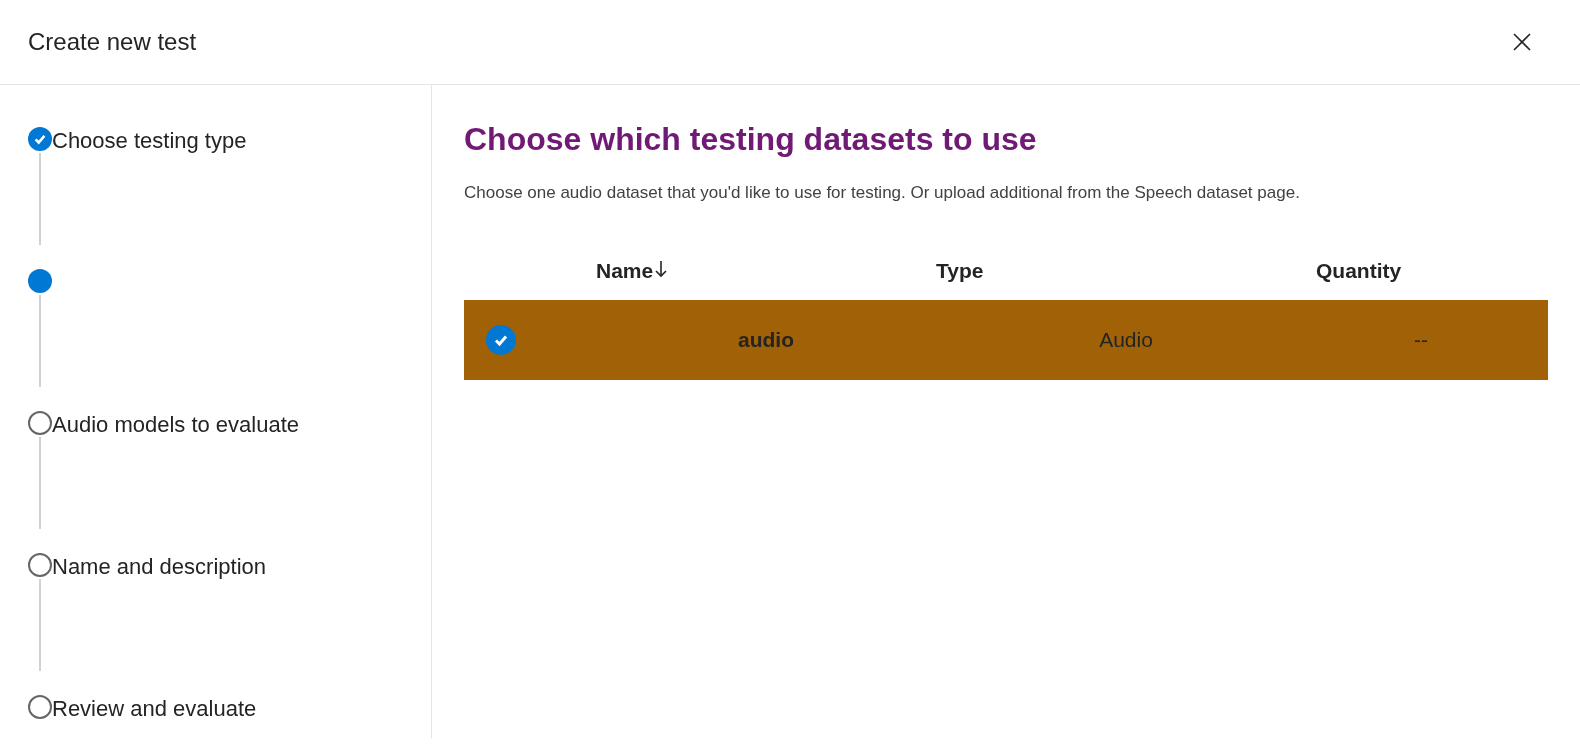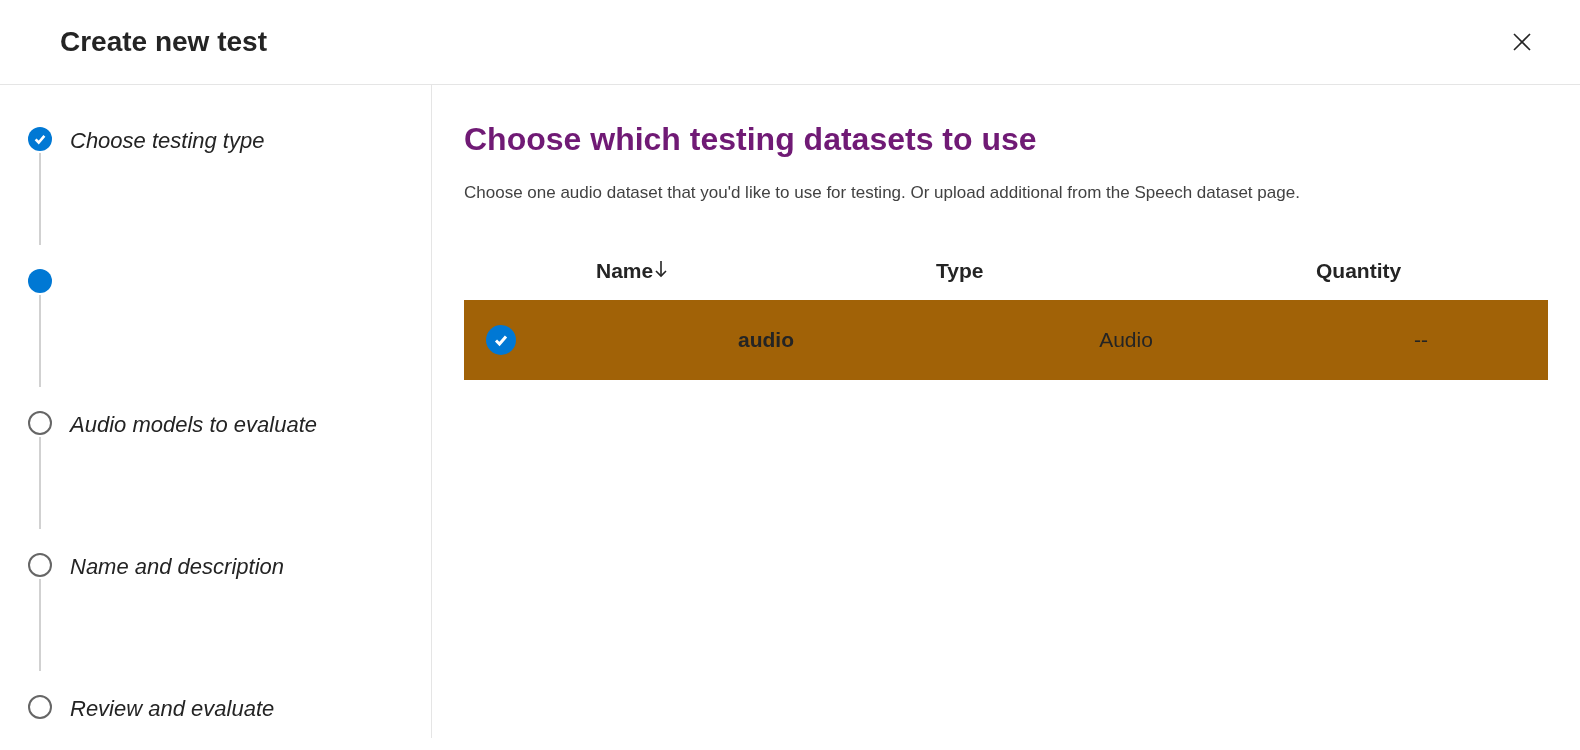--- a/index.html
+++ b/index.html
@@ -12,24 +12,23 @@
     overflow: hidden;
   }
   .header {
     display: flex;
     align-items: center;
     justify-content: space-between;
     padding: 24px 40px 24px 28px;
     border-bottom: 1px solid #e5e5e5;
   }
   .header h1 {
-    font-size: 28px;
-    font-weight: 700;
-    color: #242424;
-    margin-left: 32px;
+    font-size: 24px;
+    font-weight: 400;
+    color: #242424;
   }
   .close-btn {
     width: 36px; height: 36px;
     display: flex; align-items: center; justify-content: center;
     cursor: pointer;
     color: #242424;
   }
   .close-btn svg { width: 24px; height: 24px; stroke: #242424; stroke-width: 1.6; }
   .body {
     display: flex;
@@ -38,23 +37,22 @@
   .sidebar {
     width: 432px;
     border-right: 1px solid #e5e5e5;
     padding: 40px 28px 20px 28px;
   }
   .steps { list-style: none; }
   .step {
     position: relative;
     display: flex;
     align-items: flex-start;
-    gap: 18px;
+    gap: 0;
     min-height: 44px;
-    font-style: italic;
   }
   .step-connector {
     position: absolute;
     left: 11px;
     top: 28px;
     width: 2px;
     height: 92px;
     background: #d1d1d1;
   }
   .step-indicator {

